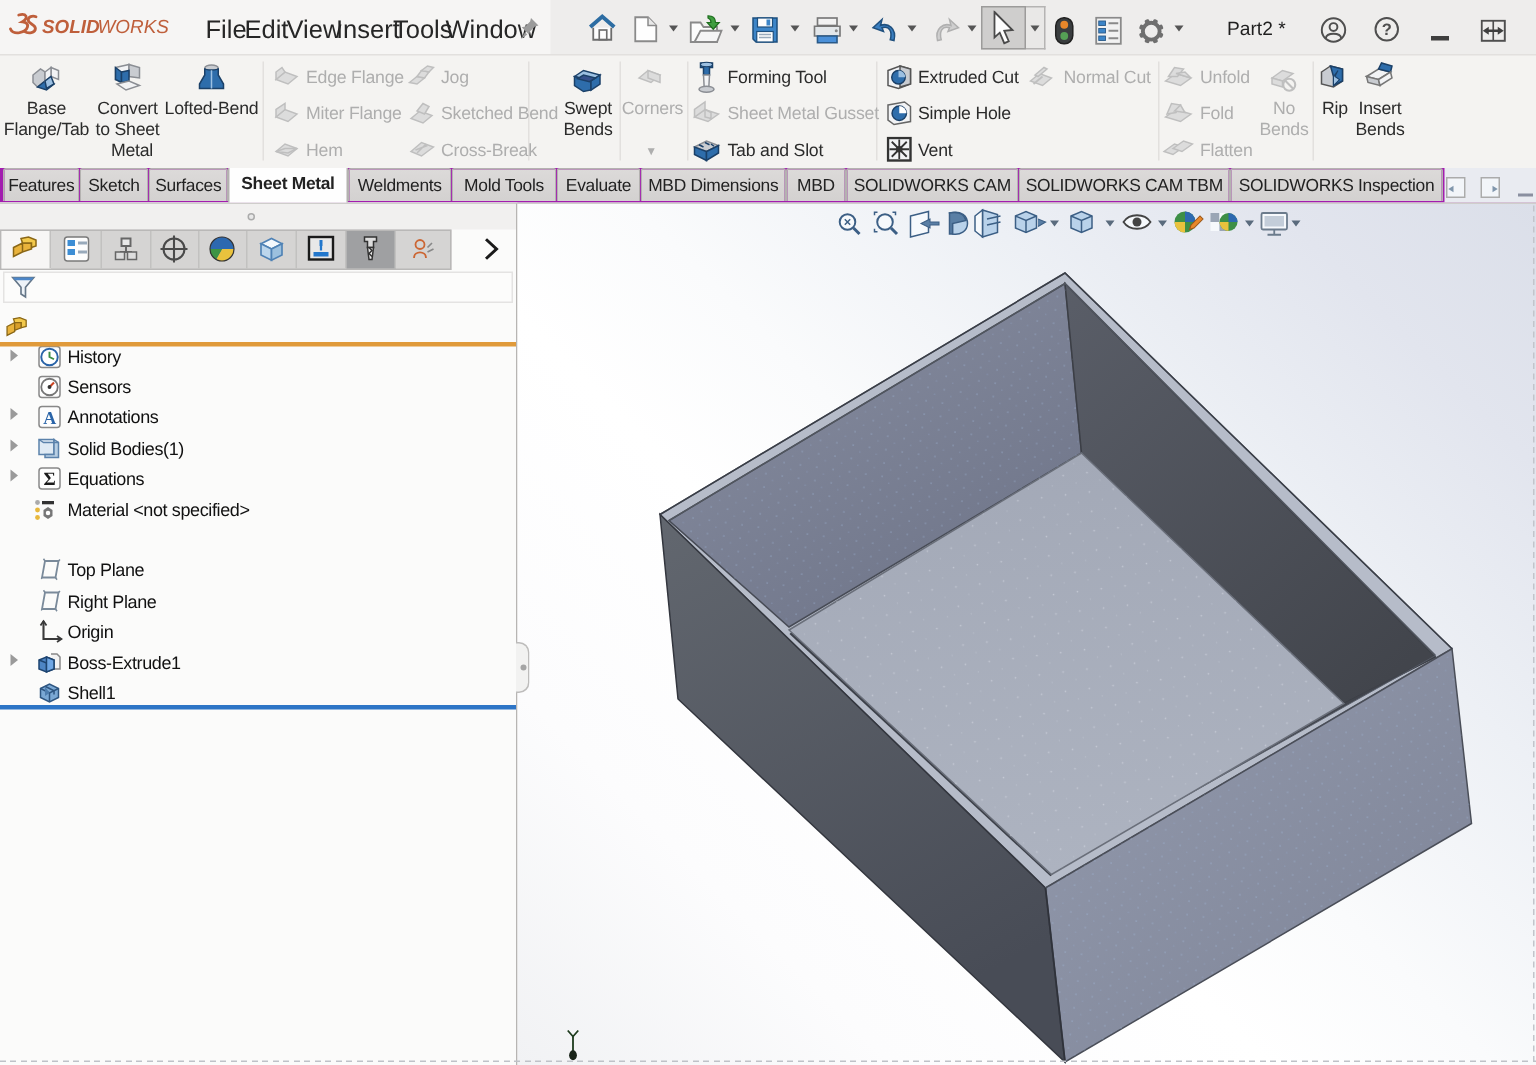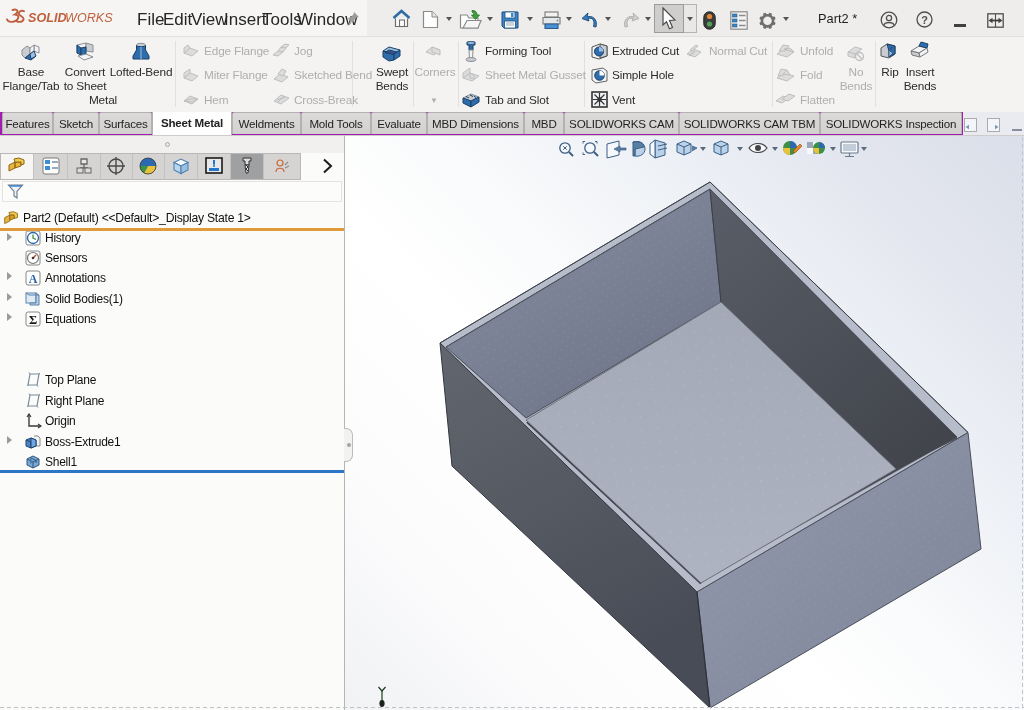--- a/index.html
+++ b/index.html
@@ -286,21 +286,21 @@
         <path d="M3,10 L11,5 L19,7 L11,12 Z" fill="#f2f3f5" stroke="#777"></path>
         <path d="M11,5 L13,1 L20,3 L19,7 Z" fill="#2e6dab" stroke="#1b4068"></path>
         <path d="M3,10 L11,12 L12,16 L4,14 Z" fill="#c9ccd1" stroke="#777"></path>
         <path d="M11,12 L19,7 L20,11 L12,16 Z" fill="#f2f3f5" stroke="#777"></path>
       </svg>
 
  <div class="rlab rlabc" style="left:31px;top:28px">Base</div>
  <div class="rlab rlabc" style="left:31px;top:42px">Flange/Tab</div>
  <div class="rlab rlabc" style="left:85px;top:28px">Convert</div>
  <div class="rlab rlabc" style="left:85px;top:42px">to Sheet</div>
- <div class="rlab rlabc" style="left:103px;top:56px">Metal</div>
+ <div class="rlab rlabc" style="left:88px;top:56px">Metal</div>
  <div class="rlab rlabc" style="left:141px;top:28px">Lofted-Bend</div>
 
  <div class="rlab glab" style="left:204px;top:7px">Edge Flange</div>
  <div class="rlab glab" style="left:204px;top:31px">Miter Flange</div>
  <div class="rlab glab" style="left:204px;top:56px">Hem</div>
  <div class="rlab glab" style="left:294px;top:7px">Jog</div>
  <div class="rlab glab" style="left:294px;top:31px">Sketched Bend</div>
  <div class="rlab glab" style="left:294px;top:56px">Cross-Break</div>
 
  <div class="rlab rlabc" style="left:392px;top:28px">Swept</div>
@@ -410,21 +410,20 @@
           <path d="M1.5,2 L15.5,2 L10,8.5 L10,15 L7,13 L7,8.5 Z" fill="#eef3f8" stroke="#667788" stroke-width="1.1"></path>
           <path d="M1.5,2 L15.5,2 L14,3.8 L3,3.8 Z" fill="#4d87c8" stroke="#336699" stroke-width="0"></path>
         </svg></div>
 
  <div class="trow" style="top:72px">
         <svg class="ticon" style="left:3px;width:17px;height:17px" viewBox="0 0 20 20">
           <path d="M2,9 L8,6 L8,13 L2,16 Z" fill="#e9b33c" stroke="#8a6716"></path>
           <path d="M7,3 L12,2 L17,4 L17,9 L13,10 L13,6 L8,6 Z" fill="#f2c94c" stroke="#8a6716"></path>
           <path d="M8,6 L13,6 L13,10 L8,12 Z" fill="#d89f2b" stroke="#8a6716"></path>
         </svg>
-        <span class="txt" style="left:23px;font-size:12.2px">Part2 (Default) &lt;&lt;Default&gt;_Display State 1&gt;</span>
       </div>
  <div class="trow" style="top:91.5px">
         <div class="tarrow"></div>
         <svg class="ticon" viewBox="0 0 16 16">
           <rect x="1" y="1" width="14" height="14" rx="2" fill="#fdfdfd" stroke="#888"></rect>
           <circle cx="8" cy="8" r="5.5" fill="#fff" stroke="#2a64a8" stroke-width="1.3"></circle>
           <path d="M8,4.5 L8,8 L11,9.5" stroke="#3d8f46" stroke-width="1.3" fill="none"></path>
         </svg>
         <span class="txt">History</span>
       </div>
@@ -454,20 +453,31 @@
         </svg>
         <span class="txt">Solid Bodies(1)</span>
       </div>
  <div class="trow" style="top:173.2px">
         <div class="tarrow" style="top:4px"></div>
         <svg class="ticon" viewBox="0 0 16 16">
           <rect x="1" y="1" width="14" height="14" rx="2" fill="#fdfdfd" stroke="#888"></rect>
           <text x="8" y="12.5" text-anchor="middle" font-size="12.5" font-weight="bold" fill="#1a1a1a" font-family="Liberation Serif">Σ</text>
         </svg>
         <span class="txt">Equations</span>
+      </div>
+ <div class="trow" style="top:193.6px">
+        <svg class="ticon" style="left:22px" viewBox="0 0 16 16">
+          <circle cx="3" cy="3" r="1.6" fill="#aaa"></circle>
+          <circle cx="3" cy="8" r="1.6" fill="#e8b83c"></circle>
+          <circle cx="3" cy="13" r="1.6" fill="#e8b83c"></circle>
+          <rect x="6" y="2" width="8" height="2.2" fill="#333"></rect>
+          <path d="M10,6 L13,8 L13,12 L10,14 L7,12 L7,8 Z" fill="#777"></path>
+          <circle cx="10" cy="10" r="1.5" fill="#fff"></circle>
+        </svg>
+        <span class="txt">Material &lt;not specified&gt;</span>
       </div>
  <div class="trow" style="top:234.4px">
         <svg class="ticon" style="left:27px;width:14px" viewBox="0 0 14 16">
           <path d="M3,2 L12,2 L10,13 L1,13 Z" fill="none" stroke="#7a8a9a" stroke-width="1.2"></path>
           <path d="M3,2 L2,0.5 M12,2 L13,1 M10,13 L11,14.5 M1,13 L0.5,14" stroke="#7a8a9a"></path>
         </svg>
         <span class="txt">Top Plane</span>
       </div>
  <div class="trow" style="top:254.8px">
         <svg class="ticon" style="left:27px;width:14px" viewBox="0 0 14 16">

